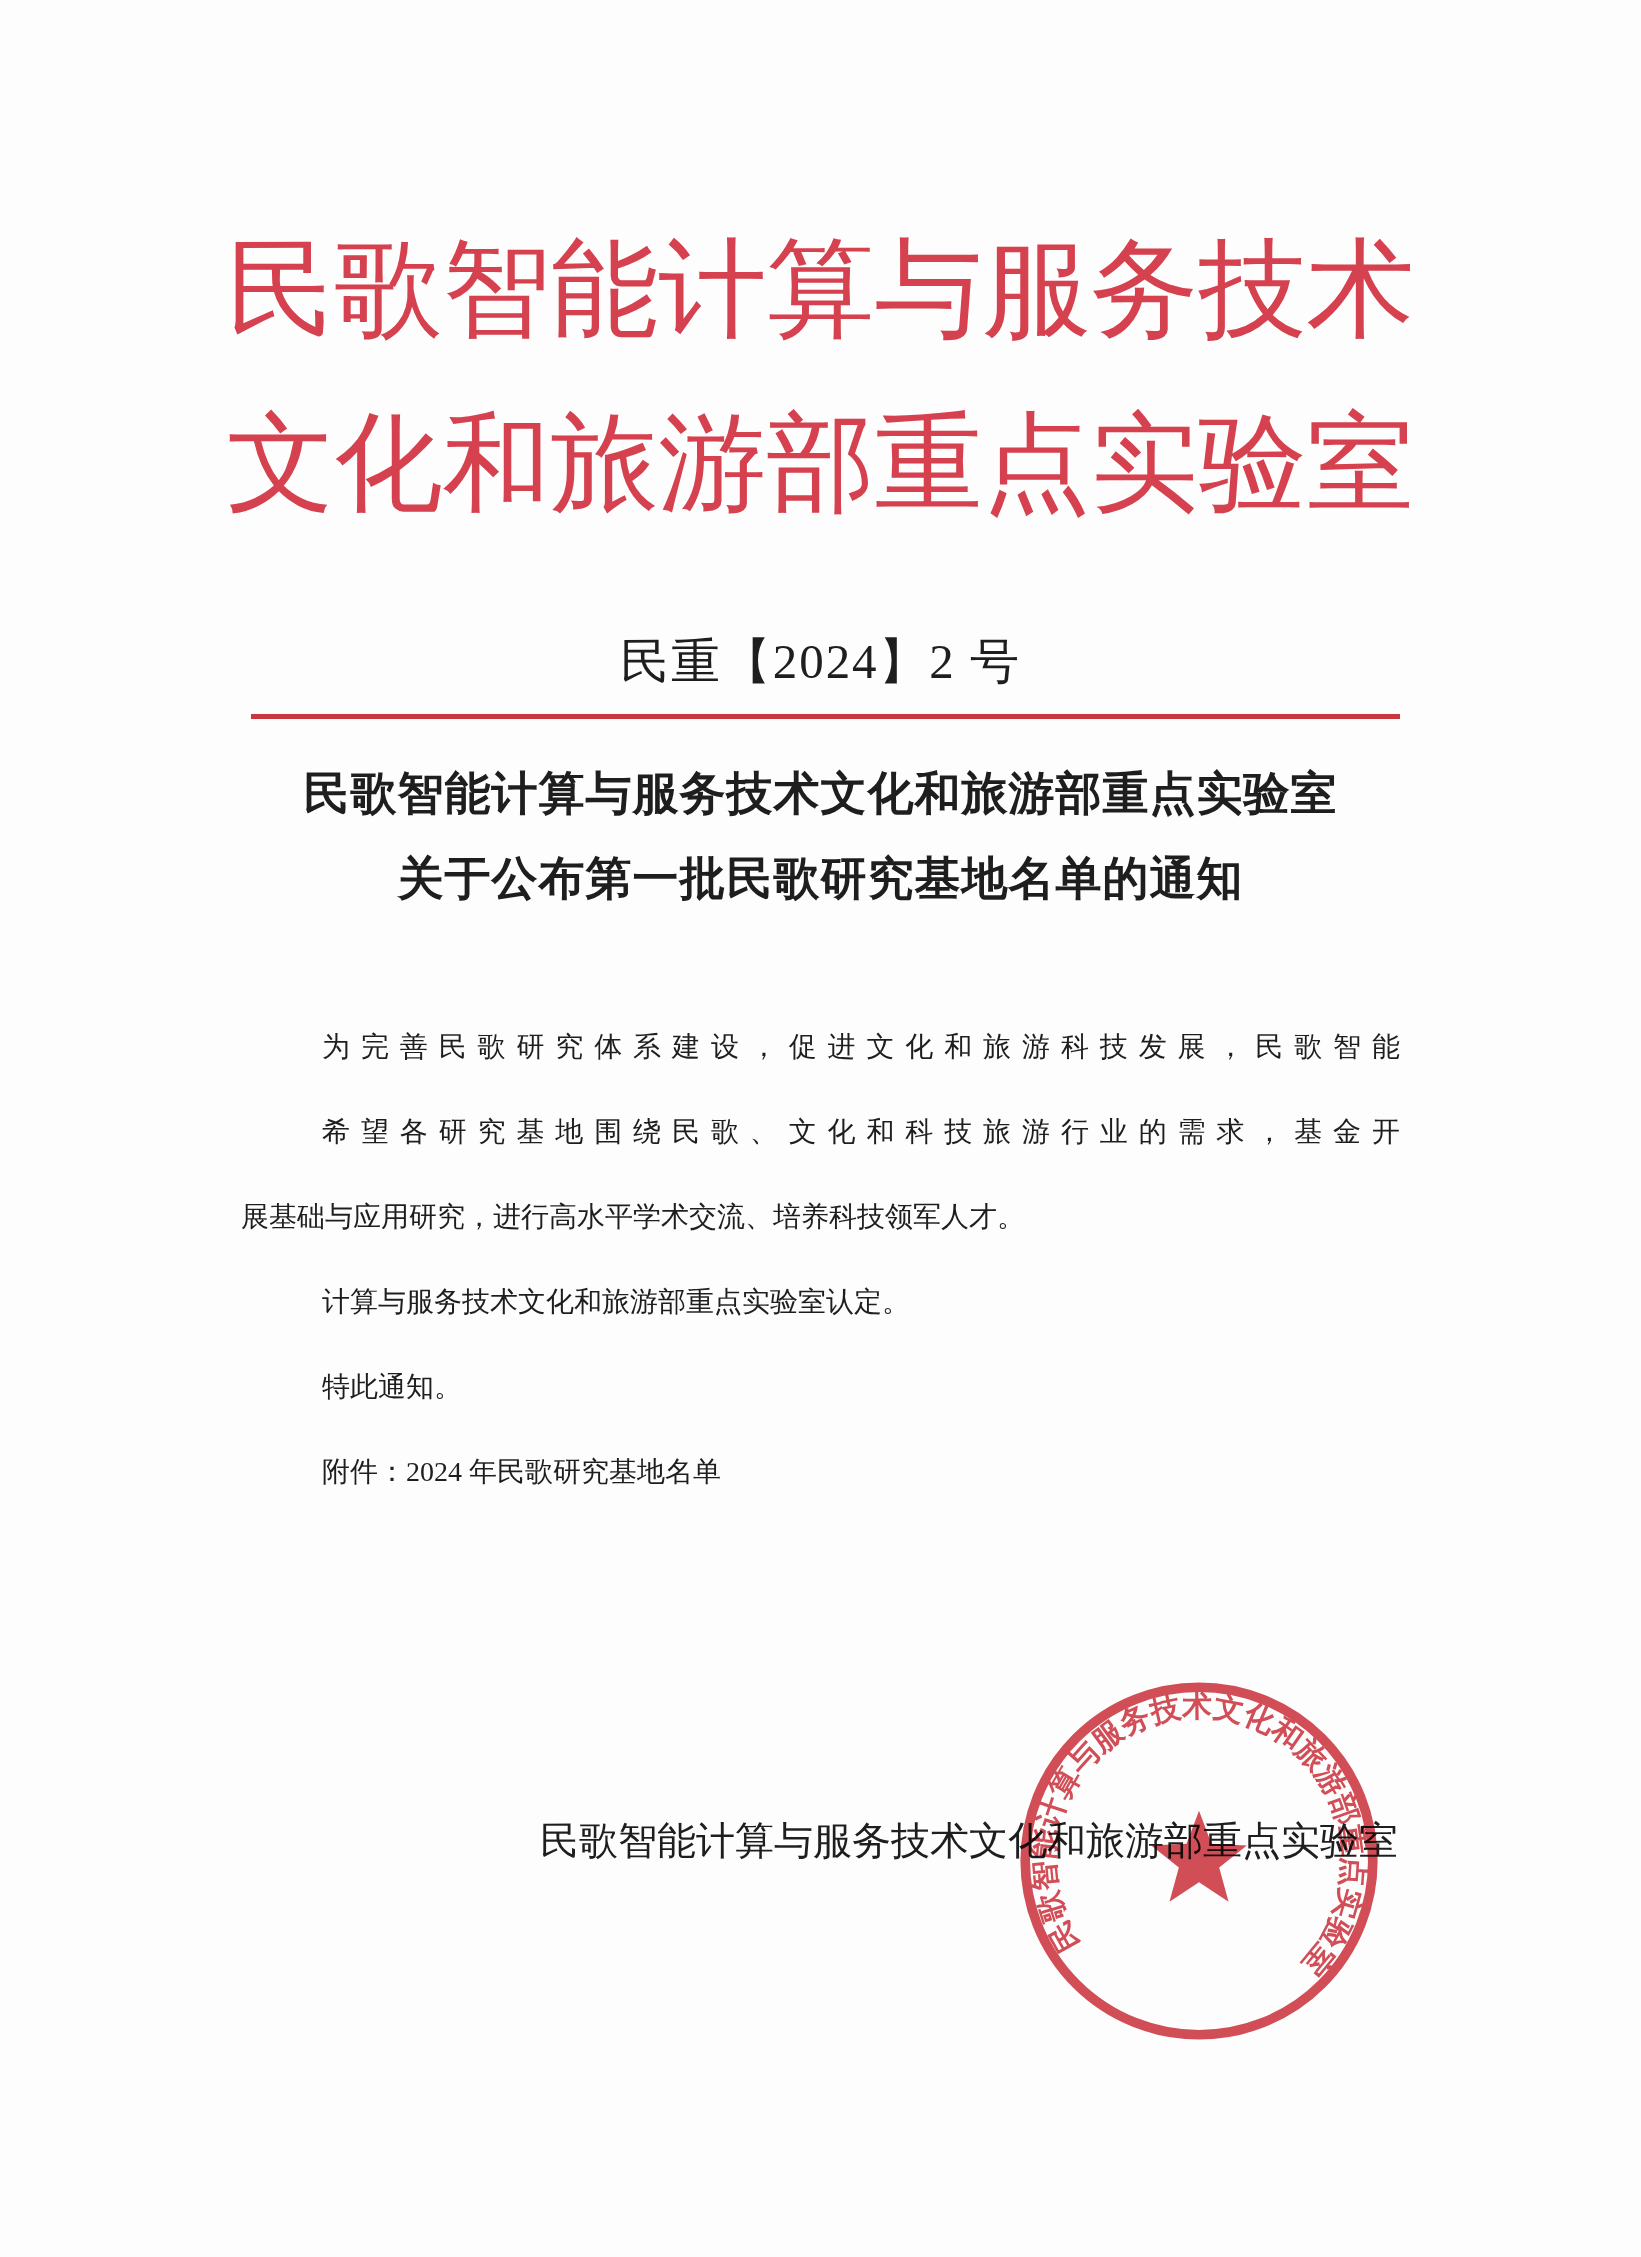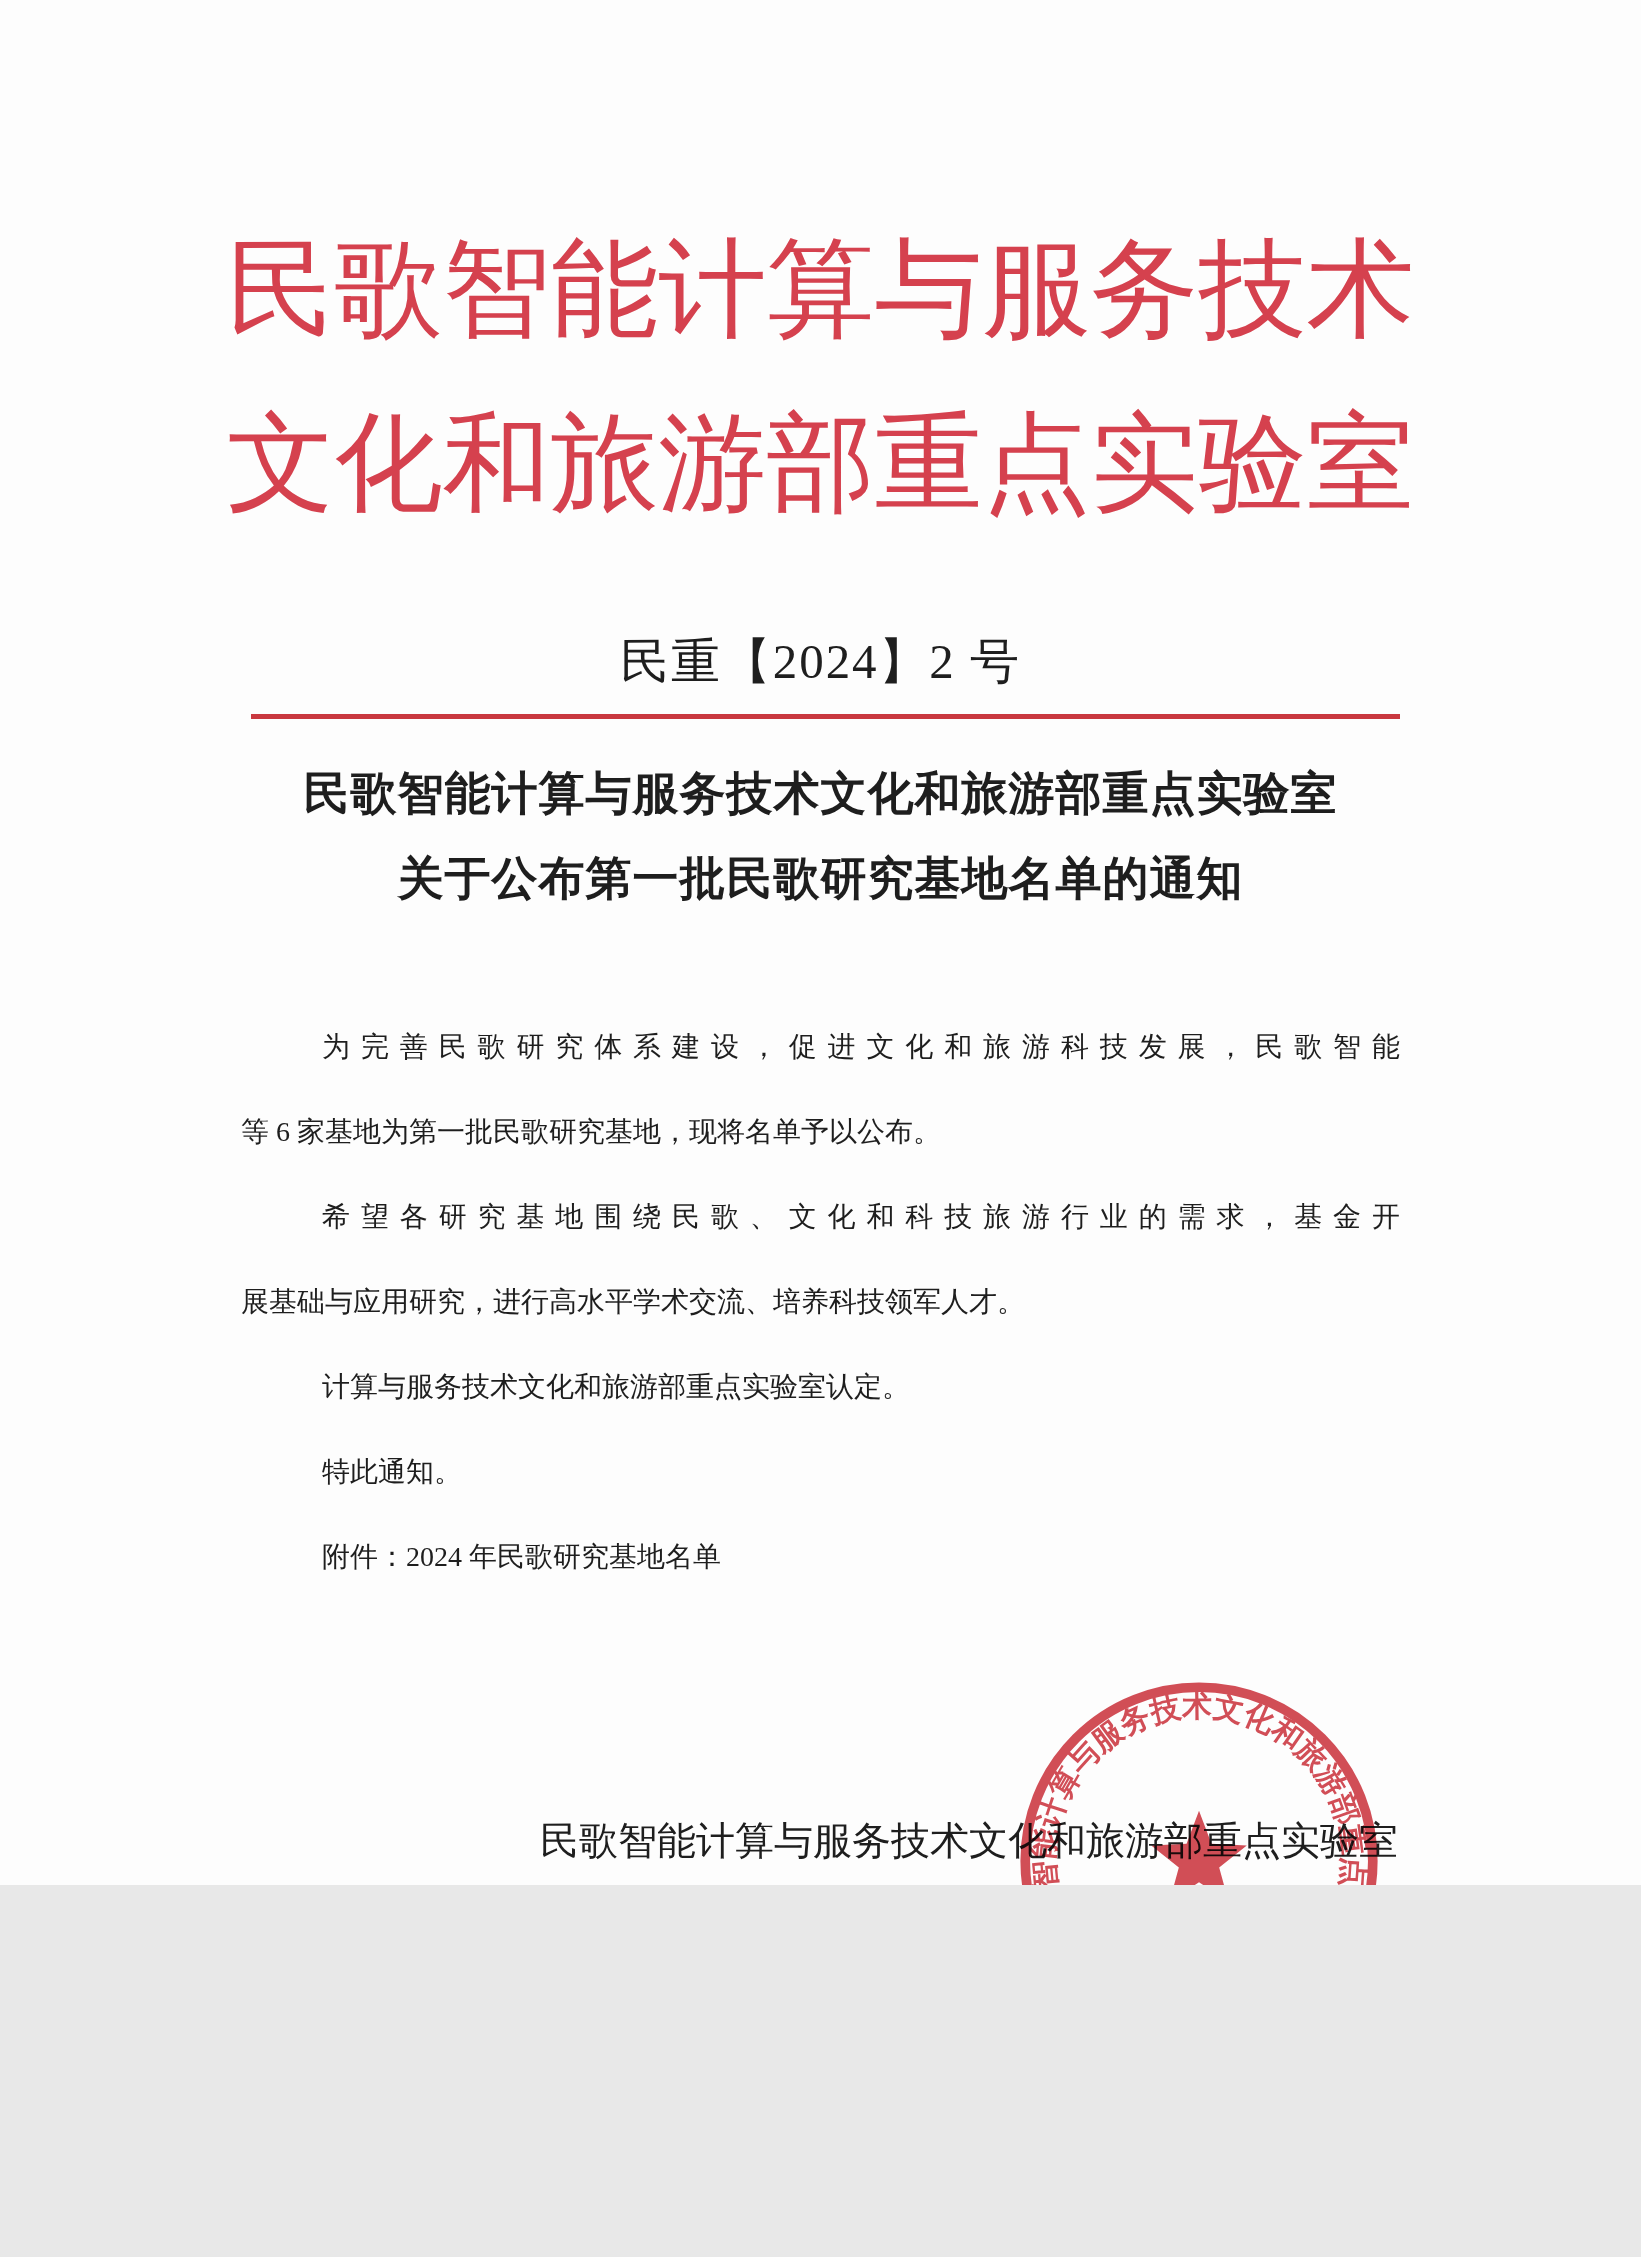--- a/index.html
+++ b/index.html
@@ -6,21 +6,21 @@
     --title-red:#d5414e;
     --rule-red:#c9383f;
     --seal-red:#cf3a45;
     --ink:#1e1e1e;
     --paper:#fdfdfd;
   }
   *{margin:0;padding:0;box-sizing:border-box;}
   html,body{background:#e8e8e8;}
   .page{
     position:relative;
-    width:1641px;height:1885px;
+    width:1641px;height:2257px;
     margin:0 auto;
     background:var(--paper);
     font-family:"Liberation Serif","DejaVu Serif",serif;
     color:var(--ink);
     overflow:hidden;
   }
   
   .letterhead{
     position:absolute;top:203px;left:0;width:100%;
     text-align:center;
@@ -84,21 +84,20 @@
 
   <div class="red-rule"></div>
 
   <div class="subject">
     <div>民歌智能计算与服务技术文化和旅游部重点实验室</div>
     <div>关于公布第一批民歌研究基地名单的通知</div>
   </div>
 
   <div class="body-block">
     <div class="body-line fill indent">为完善民歌研究体系建设，促进文化和旅游科技发展，民歌智能</div>
-    <div class="body-line">等 6 家基地为第一批民歌研究基地，现将名单予以公布。</div>
     <div class="body-line fill indent">希望各研究基地围绕民歌、文化和科技旅游行业的需求，基金开</div>
     <div class="body-line">展基础与应用研究，进行高水平学术交流、培养科技领军人才。</div>
     <div class="body-line indent">计算与服务技术文化和旅游部重点实验室认定。</div>
     <div class="body-line indent">特此通知。</div>
     <div class="body-line indent">附件：2024 年民歌研究基地名单</div>
   </div>
 
   <div class="signature-block">
     <div>民歌智能计算与服务技术文化和旅游部重点实验室</div>
   </div>

